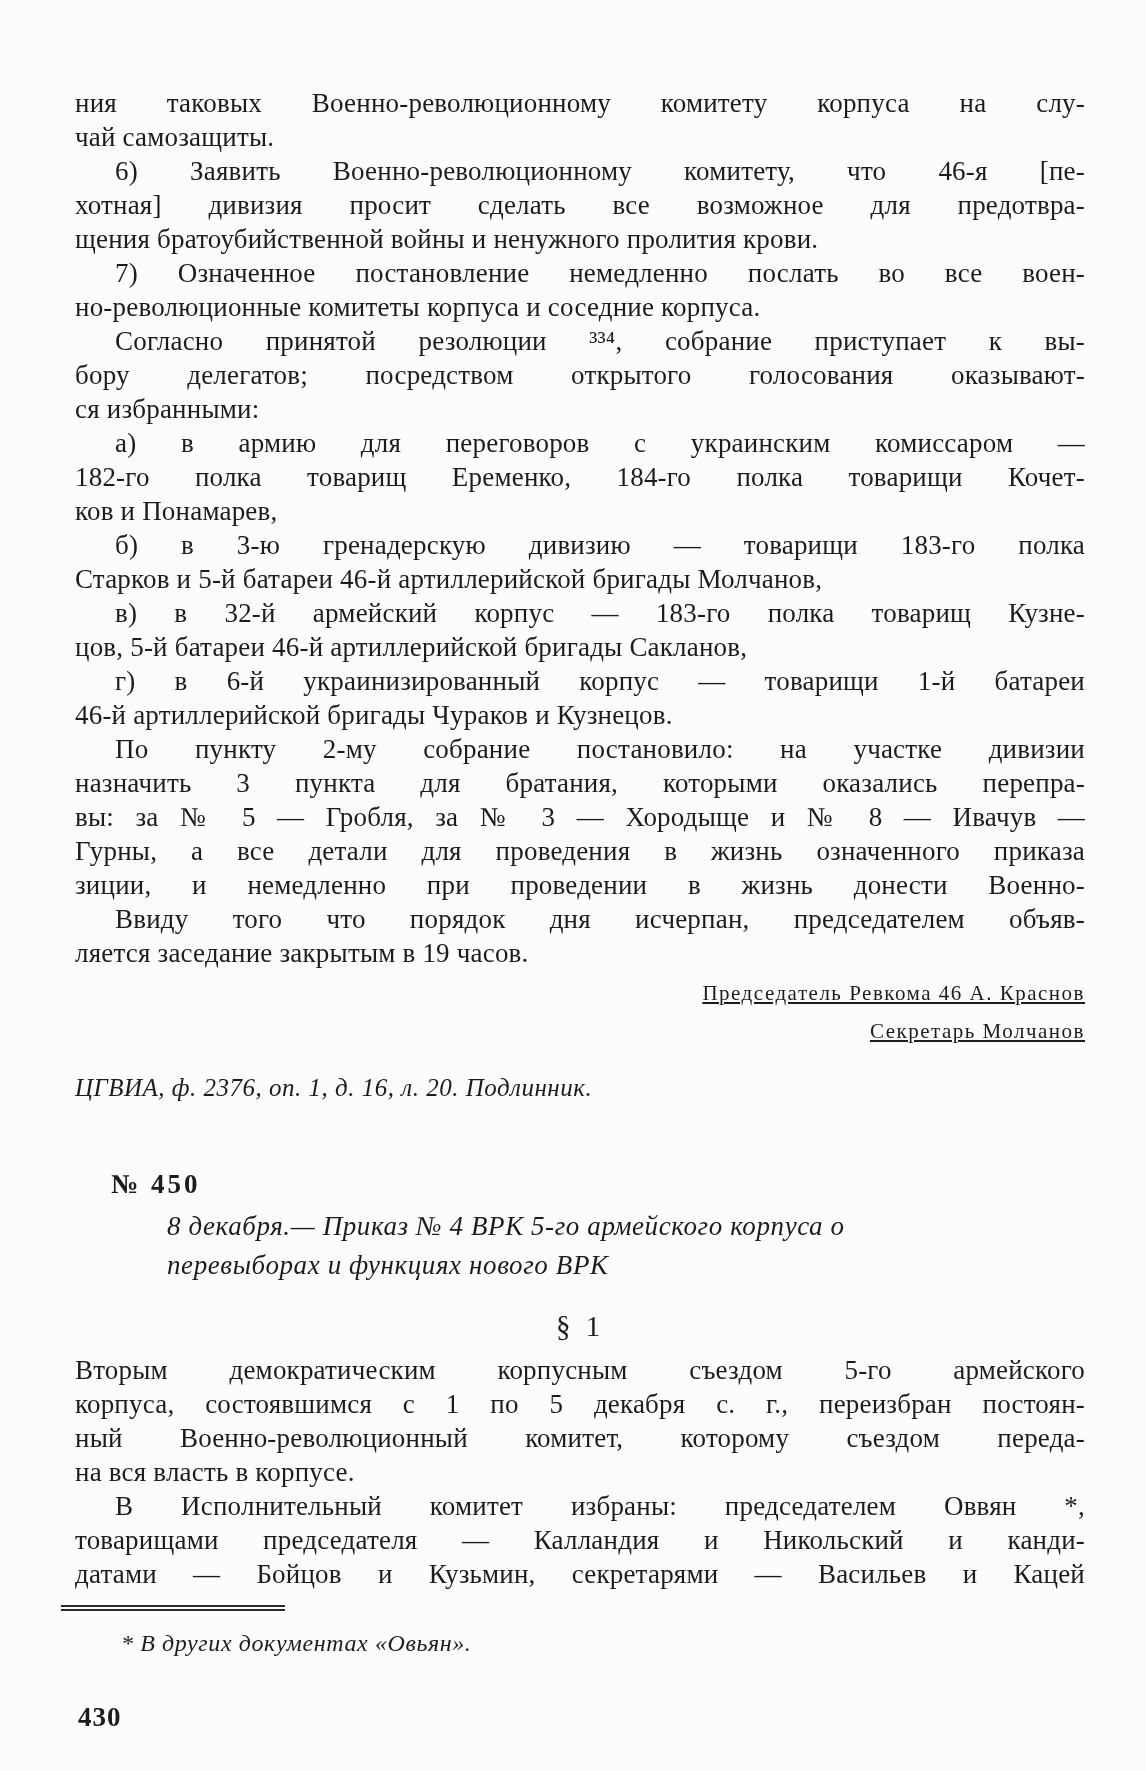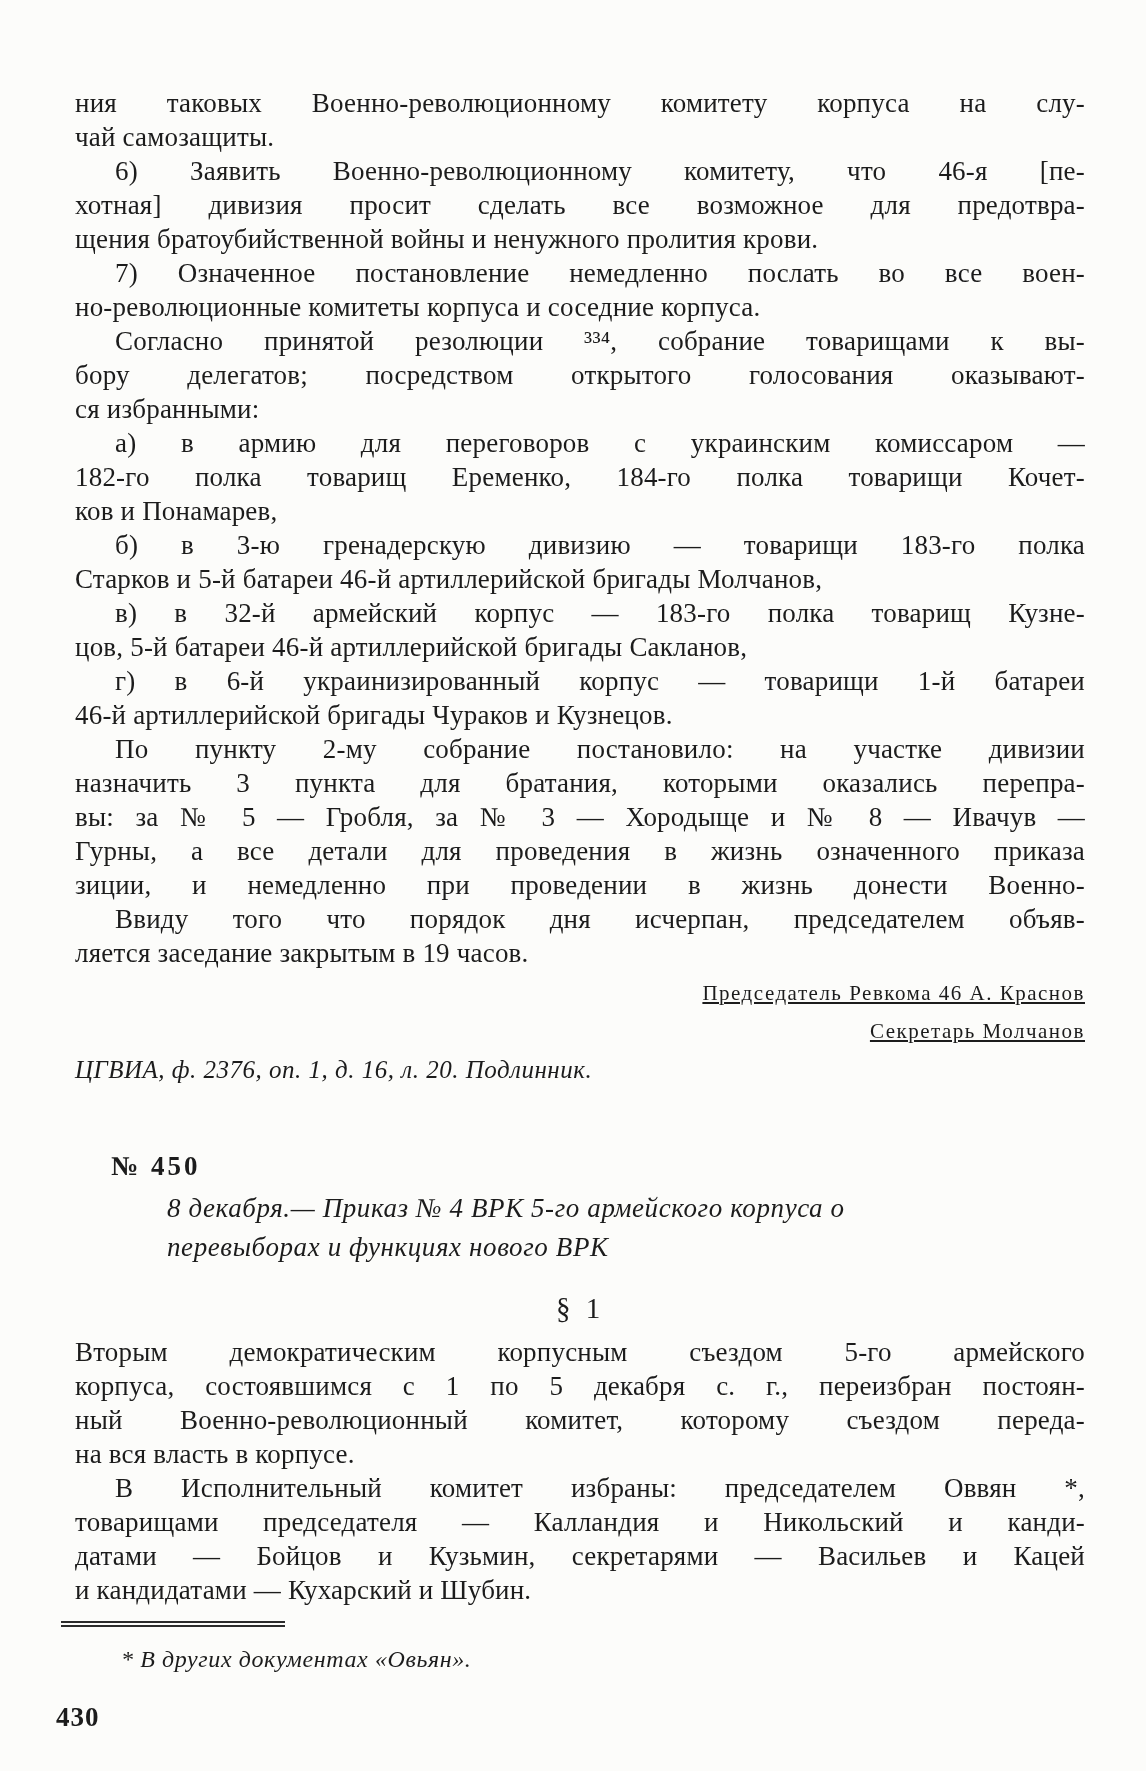--- a/index.html
+++ b/index.html
@@ -28,21 +28,21 @@
     font-size: 21px;
     line-height: 38px;
     text-align: right;
     letter-spacing: 1.5px;
     text-decoration: underline;
   }
   .source {
     font-style: italic;
     font-size: 25px;
     line-height: 34px;
-    margin-top: 3px;
+    margin-top: 21px;
     letter-spacing: 0.5px;
   }
   .docnum {
     font-weight: bold;
     font-size: 27px;
     line-height: 34px;
     margin-top: 62px;
     letter-spacing: 3px;
     margin-left: 36px;
   }
@@ -71,21 +71,21 @@
   .footnote {
     font-style: italic;
     font-size: 24px;
     line-height: 32px;
     margin-top: 16px;
     text-indent: 46px;
     letter-spacing: 0.6px;
   }
   .pagenum {
     position: absolute;
-    left: 56px; top: 1702px;
+    left: 78px; top: 1702px;
     font-size: 27px;
     font-weight: bold;
     letter-spacing: 1px;
   }
 </style>
 </head>
 <body>
 
 <div class="page">
   <div class="text-col" id="text-col">
@@ -96,21 +96,21 @@
       <div class="para">
         <div class="line j indent">6) Заявить Военно-революционному комитету, что 46-я [пе-</div>
         <div class="line j">хотная] дивизия просит сделать все возможное для предотвра-</div>
         <div class="line">щения братоубийственной войны и ненужного пролития крови.</div>
       </div>
       <div class="para">
         <div class="line j indent">7) Означенное постановление немедленно послать во все воен-</div>
         <div class="line">но-революционные комитеты корпуса и соседние корпуса.</div>
       </div>
       <div class="para">
-        <div class="line j indent">Согласно принятой резолюции ³³⁴, собрание товарищами к вы-</div>
+        <div class="line j indent">Согласно принятой резолюции ³³⁴, собрание приступает к вы-</div>
         <div class="line j">бору делегатов; посредством открытого голосования оказывают-</div>
         <div class="line">ся избранными:</div>
       </div>
       <div class="para">
         <div class="line j indent">а) в армию для переговоров с украинским комиссаром —</div>
         <div class="line j">182-го полка товарищ Еременко, 184-го полка товарищи Кочет-</div>
         <div class="line">ков и Понамарев,</div>
       </div>
       <div class="para">
         <div class="line j indent">б) в 3-ю гренадерскую дивизию — товарищи 183-го полка</div>
@@ -149,19 +149,18 @@
       <div class="para">
         <div class="line j">Вторым демократическим корпусным съездом 5-го армейского</div>
         <div class="line j">корпуса, состоявшимся с 1 по 5 декабря с. г., переизбран постоян-</div>
         <div class="line j">ный Военно-революционный комитет, которому съездом переда-</div>
         <div class="line">на вся власть в корпусе.</div>
       </div>
       <div class="para">
         <div class="line j indent">В Исполнительный комитет избраны: председателем Оввян *,</div>
         <div class="line j">товарищами председателя — Калландия и Никольский и канди-</div>
         <div class="line j">датами — Бойцов и Кузьмин, секретарями — Васильев и Кацей</div>
-        <div class="line">и кандидатами — Кухарский и Шубин.</div>
       </div>
       <div class="fn-rule"></div>
       <div class="footnote">* В других документах «Овьян».</div>
     </div>
   <div class="pagenum">430</div>
 </div>
 
 </body></html>

